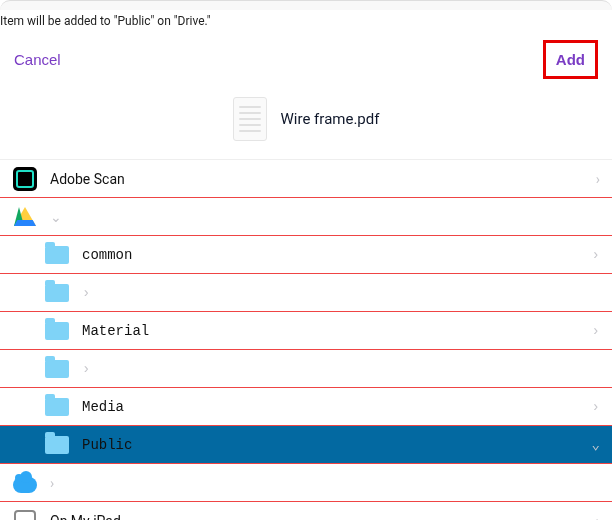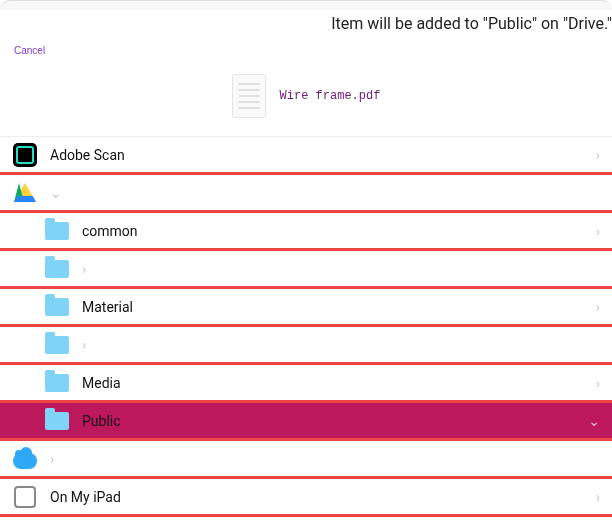--- a/index.html
+++ b/index.html
@@ -18,36 +18,36 @@
   }
   .topbar {
     position: relative;
     height: 10px;
     background: #f8f8f8;
     border-top-left-radius: 10px;
     border-top-right-radius: 10px;
     border-top: 1px solid #ddd;
   }
   .subtitle {
-    text-align: right;
-    font-size: 16px;
+    text-align: left;
+    font-size: 12px;
     color: #222;
     padding-top: 4px;
     background: #fff;
   }
   .header {
     display: flex;
     align-items: center;
     justify-content: space-between;
     padding: 12px 14px 10px 14px;
     background: #fff;
   }
   .btn-cancel {
     color: #7a3cc4;
-    font-size: 10px;
+    font-size: 15px;
     cursor: pointer;
     background: none;
     border: none;
   }
   .btn-add {
     color: #7a3cc4;
     font-size: 15px;
     font-weight: 600;
     cursor: pointer;
     background: none;
@@ -79,40 +79,39 @@
     content: "";
     position: absolute;
     left: 5px; right: 5px;
     height: 2px;
     background: #e0e0e0;
     border-radius: 1px;
   }
   .thumb::before { top: 8px; }
   .thumb::after { top: 14px; box-shadow: 0 6px 0 #e0e0e0, 0 12px 0 #e0e0e0, 0 18px 0 #e0e0e0; }
   .file-name {
-    font-size: 12px;
-    color: #701a75;
-    font-family: Liberation Mono, monospace;
+    font-size: 15px;
+    color: #0f172a;
   }
   .list {
     flex: 1;
     overflow-y: auto;
     border-top: 1px solid #eee;
   }
   .row {
     display: flex;
     align-items: center;
     height: 38px;
     padding: 0 12px 0 12px;
-    border-bottom: 3px solid #ef4444;
+    border-bottom: 1px solid #ef4444;
     background: #fff;
     cursor: pointer;
   }
-  .row.indent { padding-left: 44px; }
-  .row.selected { background: #be185d; }
+  .row.indent { padding-left: 44px; font-family: Liberation Mono, monospace; }
+  .row.selected { background: #0369a1; }
   .row .icon {
     width: 26px;
     height: 26px;
     margin-right: 12px;
     flex-shrink: 0;
     display: flex;
     align-items: center;
     justify-content: center;
   }
   .row .label {
@@ -185,20 +184,23 @@
 </style>
 </head>
 <body>
 
 <div class="sheet">
   <div class="topbar"></div>
   <div class="subtitle">Item will be added to "Public" on "Drive."</div>
 
   <div class="header">
     <button class="btn-cancel">Cancel</button>
+    <span class="add-highlight">
+      <button class="btn-add">Add</button>
+    </span>
   </div>
 
   <div class="file-preview">
     <div class="thumb"></div>
     <div class="file-name">Wire frame.pdf</div>
   </div>
 
   <div class="list" id="location-list">
       <div class="row">
         <div class="icon">

